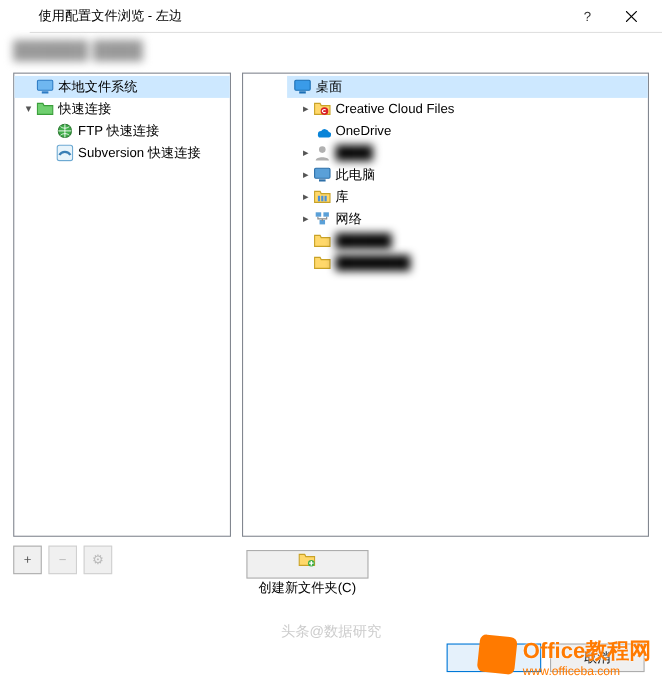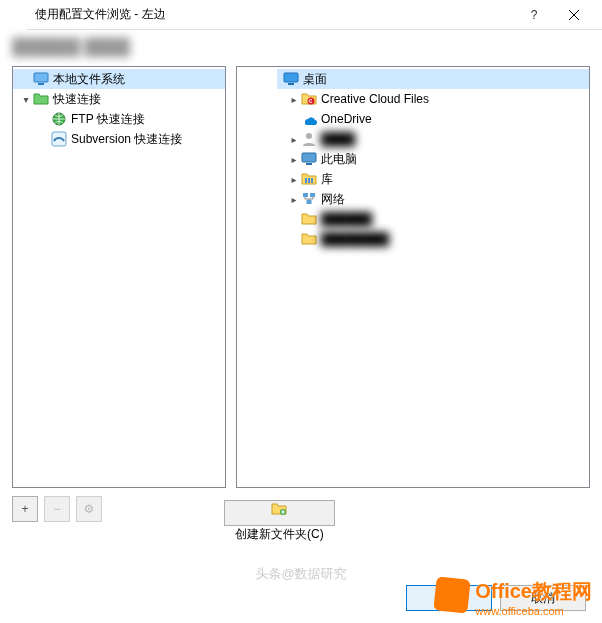--- a/index.html
+++ b/index.html
@@ -44,21 +44,21 @@
     display: flex;
     gap: 10px;
     padding: 8px 12px 0 12px;
   }
   .pane {
     border: 1px solid #828790;
     background: #fff;
     height: 422px;
     overflow: auto;
   }
-  .pane.left { width: 214px; }
+  .pane.left { width: 198px; }
   .pane.right { flex: 1; padding-left: 40px; }
   .tree { padding: 2px 0; }
   .row {
     display: flex;
     align-items: center;
     height: 20px;
     padding-left: 4px;
     white-space: nowrap;
   }
   .row .exp {

